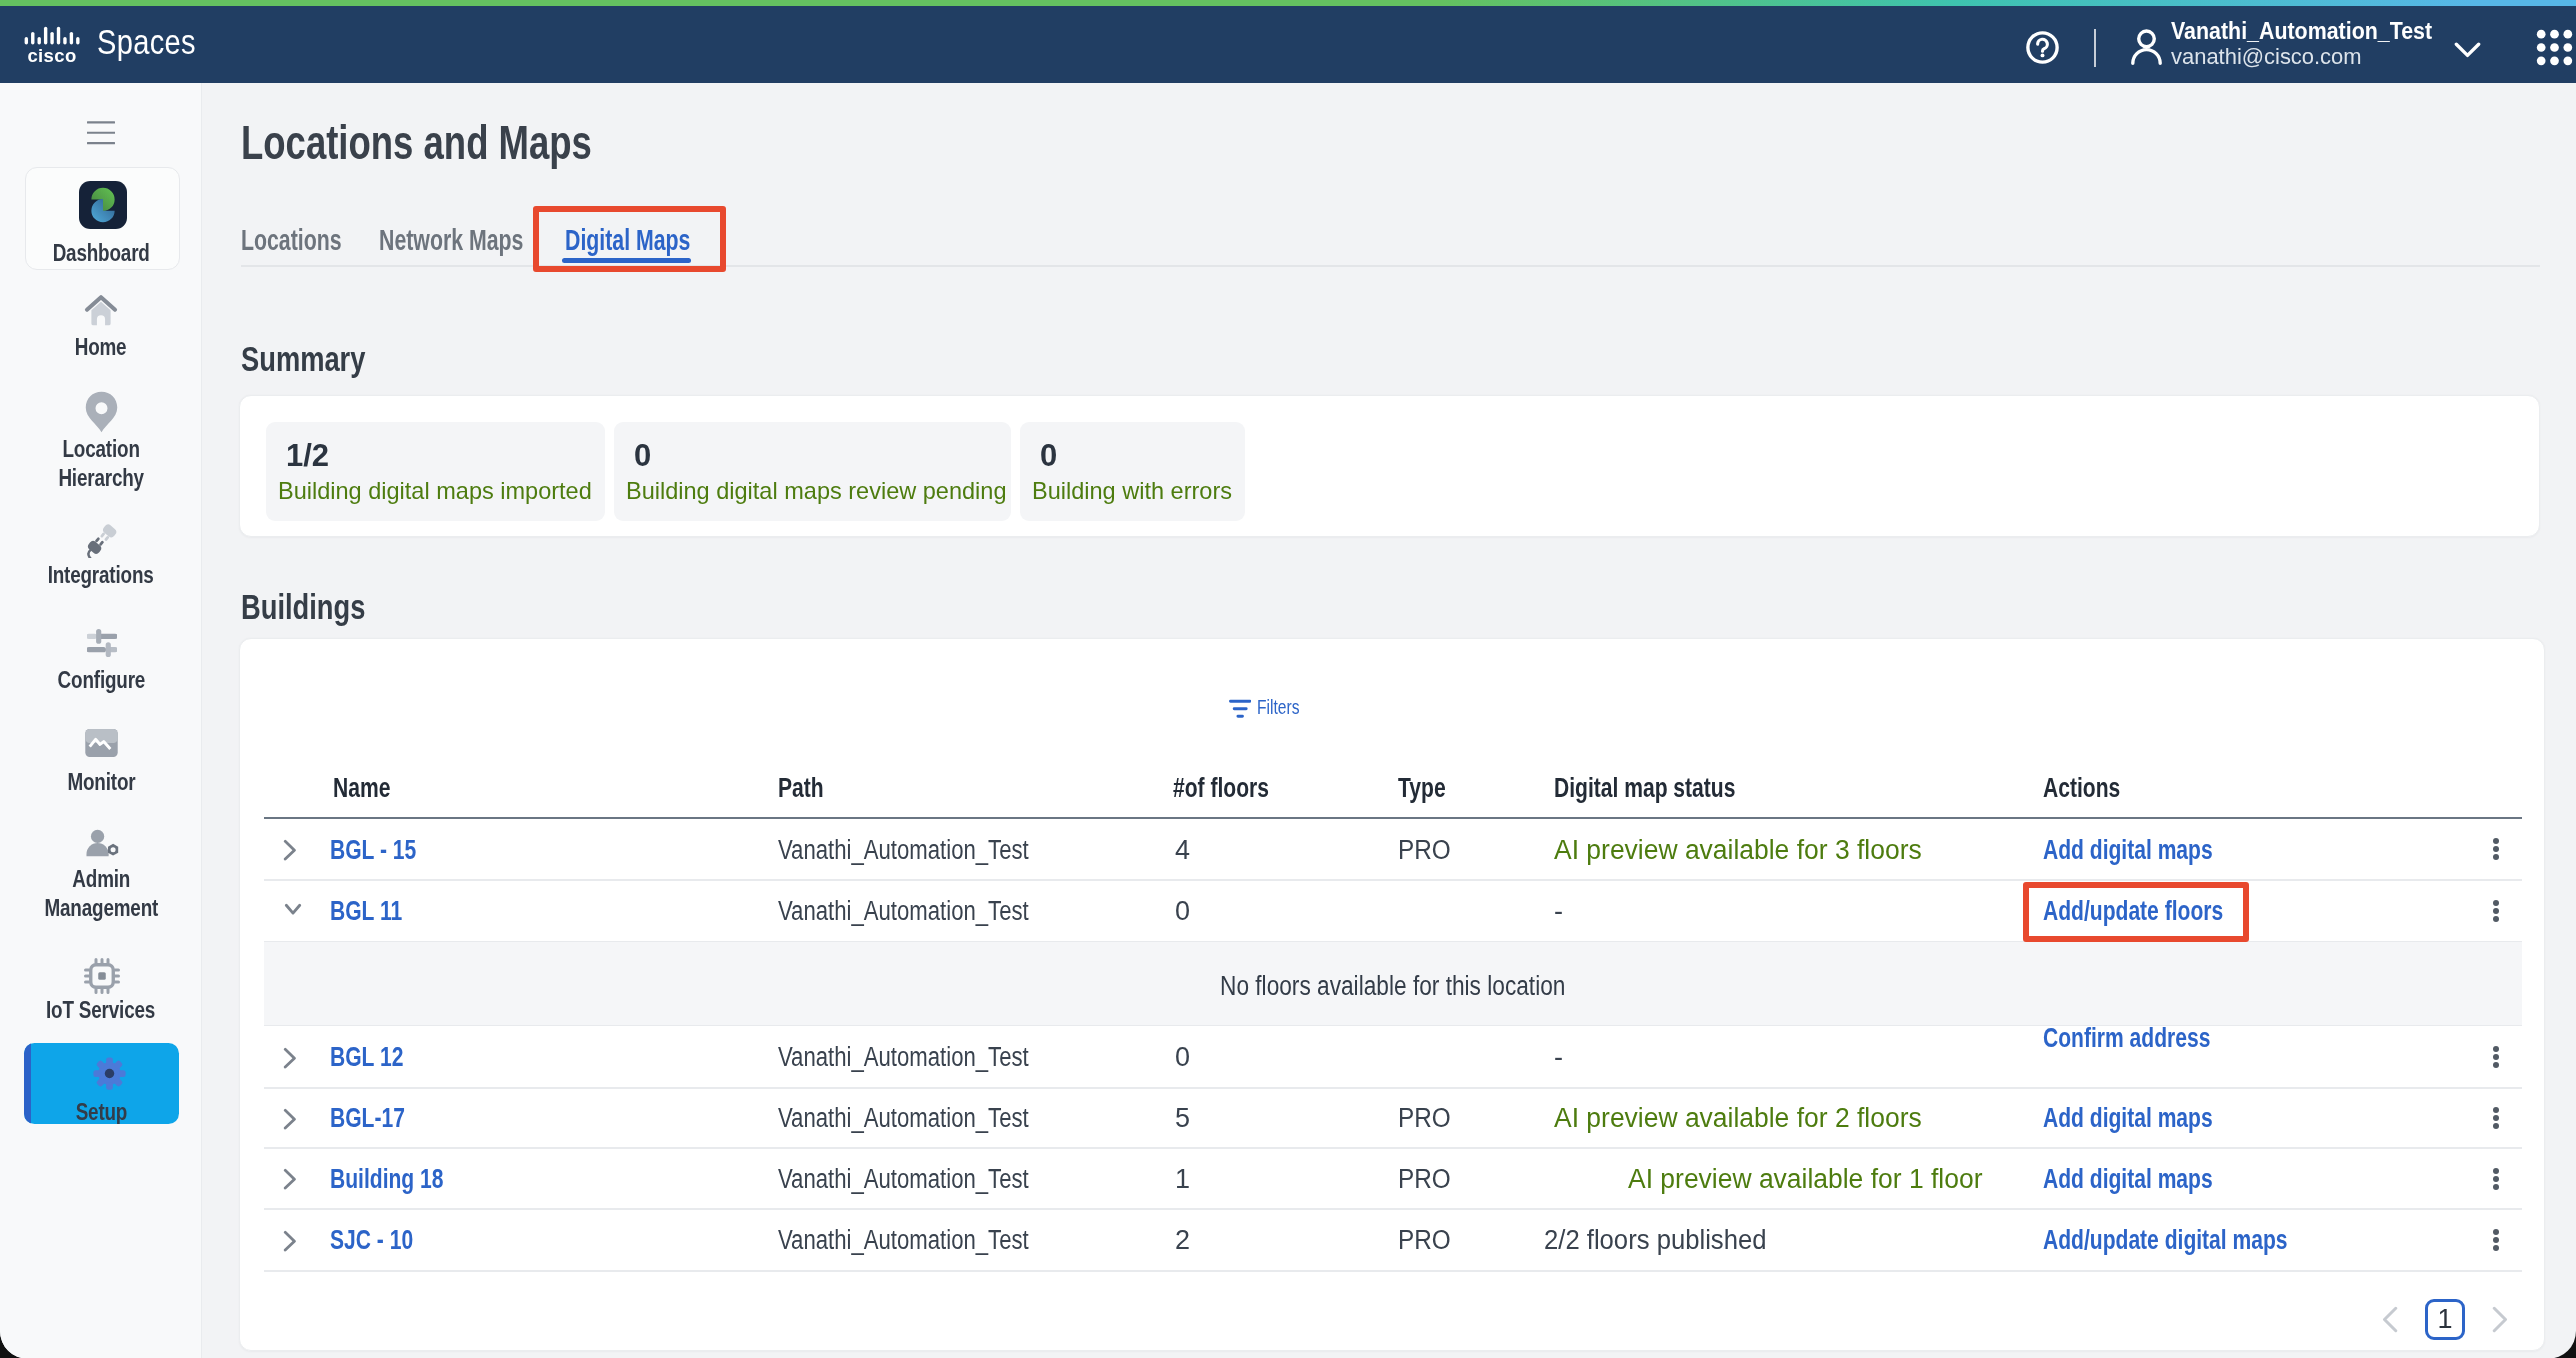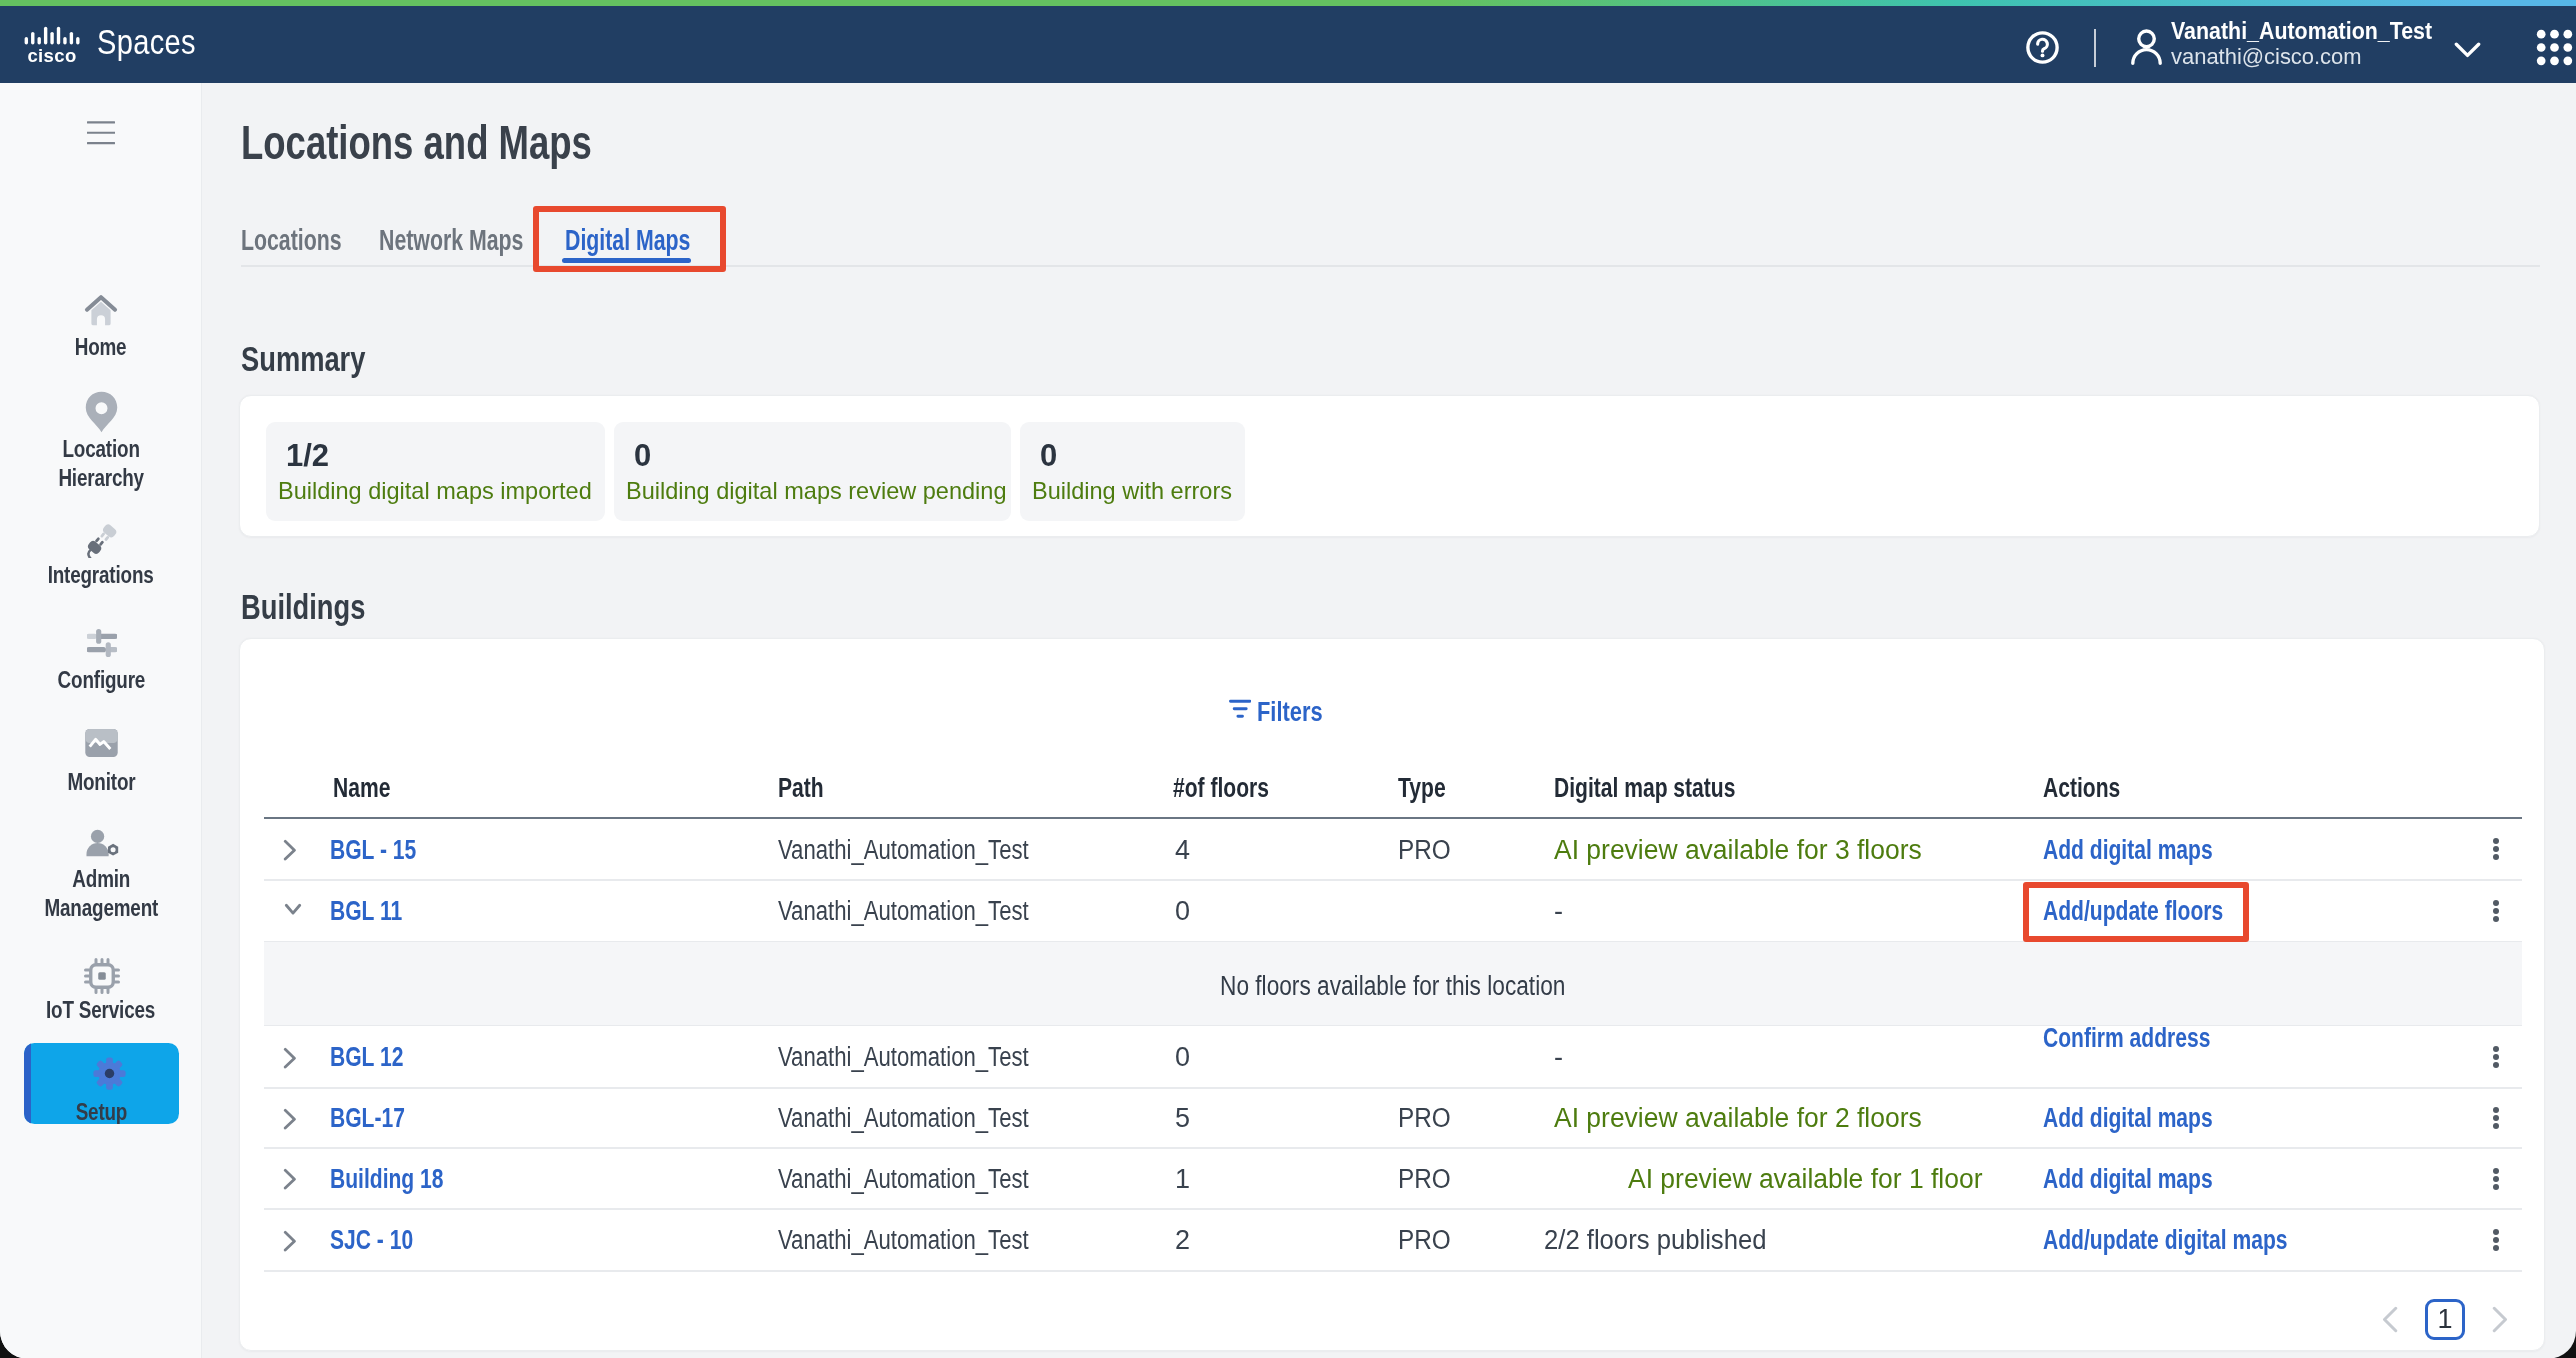--- a/index.html
+++ b/index.html
@@ -87,20 +87,38 @@
         <circle cx="43" cy="25" r="5.9"></circle>
 <circle cx="7" cy="43" r="5.9"></circle>
         <circle cx="25" cy="43" r="5.9"></circle>
         <circle cx="43" cy="43" r="5.9"></circle>
 </svg>
 </div>
 <div id="side">
 <svg class="abs" style="left:87px;top:37px" width="28" height="27" viewBox="0 0 38 36" stroke="#7b828c" stroke-width="3" stroke-linecap="round">
         <path d="M1 3h36M1 17h36M1 31h36"></path>
       </svg>
+<div id="dashcard">
+<svg class="abs" style="left:53px;top:13.4px" width="48" height="48" viewBox="0 0 64 64">
+<defs>
+<linearGradient id="lg" x1="0" y1="1" x2="1" y2="0">
+              <stop offset="0" stop-color="#44803f"></stop>
+              <stop offset="1" stop-color="#63c353"></stop>
+            </linearGradient>
+<linearGradient id="lb" x1="0" y1="1" x2="1" y2="0">
+              <stop offset="0" stop-color="#54b4e4"></stop>
+              <stop offset="1" stop-color="#2f6191"></stop>
+            </linearGradient>
+</defs>
+<rect x="0" y="0" width="64" height="64" rx="15" fill="#152238"></rect>
+<path d="M32 24.5 L16.5 24.5 A15.5 15.5 0 1 1 32 40 Z" fill="url(#lg)"></path>
+<path d="M32 39.5 L47.5 39.5 A15.5 15.5 0 1 1 32 24 Z" fill="url(#lb)" fill-opacity=".95"></path>
+</svg>
+<div class="sblbl" style="left:-26px;top:72px"><span>Dashboard</span></div>
+</div>
 <svg class="abs" style="left:84px;top:211px" width="34" height="33" viewBox="0 0 46 44">
 <path d="M4 21 L23 4 L42 21" fill="none" stroke="#858c96" stroke-width="5.5" stroke-linecap="round" stroke-linejoin="round"></path>
 <path d="M10 21.5 L23 10 L36 21.5 V39.5 a2.5 2.5 0 0 1 -2.5 2.5 H28.5 v-8 a5.5 5.5 0 0 0 -11 0 v8 H12.5 a2.5 2.5 0 0 1 -2.5 -2.5 Z" fill="#cbd0d7"></path>
 </svg>
 <div class="sblbl" style="top:251px"><span>Home</span></div>
 <svg class="abs" style="left:85px;top:308px" width="33" height="42" viewBox="0 0 44 56" fill="#aab0b9">
         <path d="M22 1 C10 1 1 10 1 22 c0 14 15 22 21 33 6-11 21-19 21-33 C43 10 34 1 22 1 Z M22 15 a8 8 0 1 1 0 16 a8 8 0 0 1 0-16 Z"></path>
       </svg>
 <div class="sblbl" style="top:353px"><span>Location</span></div>
 <div class="sblbl" style="top:382px"><span>Hierarchy</span></div>
@@ -196,21 +214,21 @@
   <div class="scard" style="left:780px;width:225px">
     <div class="snum">0</div>
     <div class="slbl"><span class="sx98">Building with errors</span></div>
   </div>
 </div>
 <div class="sech" style="top:587px"><span class="sx78">Buildings</span></div>
 <div class="panel" style="top:638px;height:713px;width:2306px">
   <svg class="abs" style="left:989px;top:60px" width="22.4" height="19.4" viewBox="0 0 30 26" stroke="#2c64c8" stroke-width="4" stroke-linecap="round">
           <path d="M2 3h26M7 13h16M12 23h6"></path>
         </svg>
-  <div class="abs" style="left:1017px;top:57px;font-size:28px;font-weight:700;color:#2c64c8"><span class="sx78">Filters</span></div>
+  <div class="abs" style="left:1017px;top:57px;font-size:20px;font-weight:400;color:#2c64c8"><span class="sx78">Filters</span></div>
 
   <div class="th" style="left:93px;top:134px"><span class="sx78">Name</span></div>
   <div class="th" style="left:538px;top:134px"><span class="sx78">Path</span></div>
   <div class="th" style="left:933px;top:134px"><span class="sx78">#of floors</span></div>
   <div class="th" style="left:1158px;top:134px"><span class="sx78">Type</span></div>
   <div class="th" style="left:1314px;top:134px"><span class="sx78">Digital map status</span></div>
   <div class="th" style="left:1803px;top:134px"><span class="sx78">Actions</span></div>
   <div class="abs" style="left:24px;top:178px;width:2258px;height:2.2px;background:#6a7683"></div>
 
   <svg class="chev" style="top:200px" width="14" height="22.4" viewBox="0 0 19 30" fill="none" stroke="#7b828c" stroke-width="3.8" stroke-linecap="round" stroke-linejoin="round">

